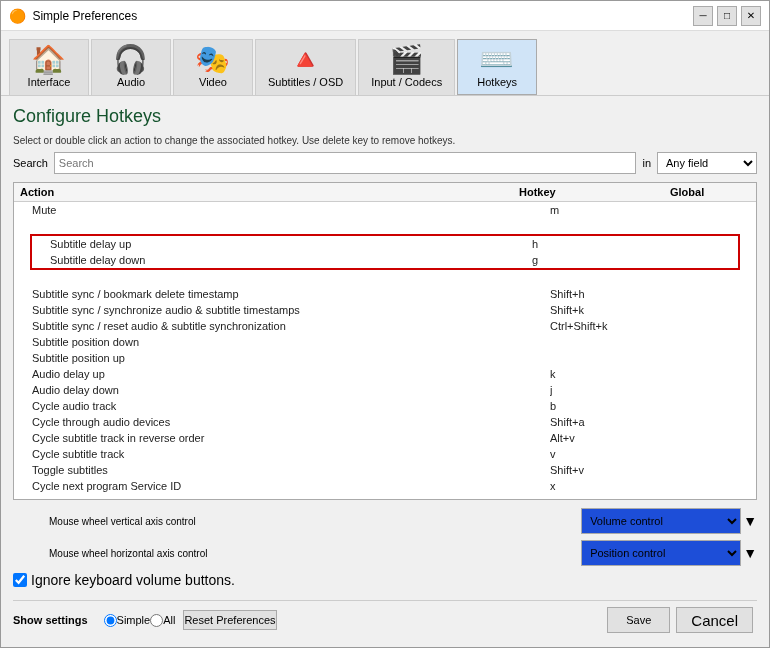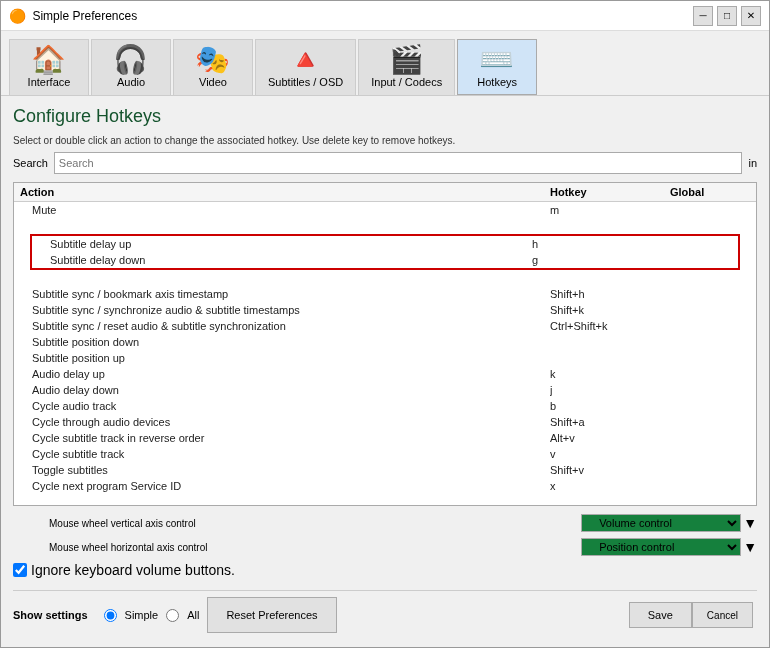--- a/index.html
+++ b/index.html
@@ -135,20 +135,21 @@
       overflow: hidden;
       display: flex;
       flex-direction: column;
     }
     .table-header {
       display: grid;
       grid-template-columns: 1fr 120px 80px;
       background: #f5f5f5;
       border-bottom: 1px solid #ccc;
       padding: 3px 6px;
+      gap: 31px;
     }
     .table-header-cell {
       font-size: 11px;
       font-weight: bold;
     }
     .table-body {
       flex: 1;
       overflow-y: auto;
     }
     .table-row {
@@ -175,24 +176,24 @@
       display: flex;
       align-items: center;
       margin-bottom: 6px;
     }
     .axis-label {
       font-size: 10px;
       flex: 1;
       margin-left: 36px;
     }
     .axis-select {
-      height: 18px;
-      border: 1px solid #aaa;
-      background: #15803d;
-      padding: 0 13px;
+      height: 26px;
+      border: 1px solid #aaa;
+      background: #1d4ed8;
+      padding: 0 4px;
       font-size: 11px;
       width: 160px;
     }
     .checkbox-row {
       display: flex;
       align-items: center;
       gap: 4px;
       margin-bottom: 8px;
     }
     .checkbox-row input[type=checkbox] {
@@ -215,51 +216,52 @@
       margin-right: 8px;
     }
     .footer-left {
       display: flex;
       align-items: center;
       gap: 8px;
     }
     .radio-group {
       display: flex;
       align-items: center;
-      gap: 8px;
+      gap: 0;
     }
     .radio-label {
       font-size: 11px;
     }
     .reset-btn {
-      height: 36px;
-      padding: 0 18px;
+      height: 20px;
+      padding: 0 0;
       border: 1px solid #aaa;
       background: #e1e1e1;
       font-size: 11px;
       cursor: pointer;
     }
     .footer-right {
       display: flex;
+      gap: 6px;
       justify-content: center;
     }
     .save-btn {
       height: 26px;
       padding: 0 18px;
       background: #e1e1e1;
       border: 1px solid #aaa;
       font-size: 11px;
       cursor: pointer;
     }
     .cancel-btn {
       height: 26px;
       padding: 0 14px;
       background: #e1e1e1;
       border: 1px solid #aaa;
-      font-size: 10px;
+      font-size: 15px;
       cursor: pointer;
     }
   </style>
 </head>
 <body>
 
 <div class="window">
 
   <div class="title-bar">
     <div class="title-bar-left">
@@ -301,20 +303,25 @@
   </div>
 
   <div class="content">
     <div class="page-title">Configure Hotkeys</div>
     <div class="description">Select or double click an action to change the associated hotkey. Use delete key to remove hotkeys.</div>
 
     <div class="search-bar">
       <span class="search-label">Search</span>
       <input class="search-input" type="text" placeholder="Search" style="">
       <span class="search-in-label">in</span>
+      <select class="search-field-select">
+        <option>Any field</option>
+        <option>Action</option>
+        <option>Hotkey</option>
+      </select>
     </div>
 
     <div class="table-wrapper">
       <div class="table-header">
         <div class="table-header-cell">Action</div>
         <div class="table-header-cell">Hotkey</div>
         <div class="table-header-cell">Global</div>
       </div>
       <div class="table-body" id="table-body">
 
@@ -329,21 +336,21 @@
               <div class="table-cell">h</div>
               <div class="table-cell"></div>
             </div>
             <div class="table-row" style="background: white;">
               <div class="table-cell indented">Subtitle delay down</div>
               <div class="table-cell">g</div>
               <div class="table-cell"></div>
             </div>
           </div>
           <div class="table-row">
-            <div class="table-cell indented">Subtitle sync / bookmark axis timestamp</div>
+            <div class="table-cell indented">Subtitle sync / bookmark delete timestamp</div>
             <div class="table-cell">Shift+h</div>
             <div class="table-cell"></div>
           </div>
           <div class="table-row">
             <div class="table-cell indented">Subtitle sync / synchronize audio &amp; subtitle timestamps</div>
             <div class="table-cell">Shift+k</div>
             <div class="table-cell"></div>
           </div>
           <div class="table-row">
             <div class="table-cell indented">Subtitle sync / reset audio &amp; subtitle synchronization</div>

